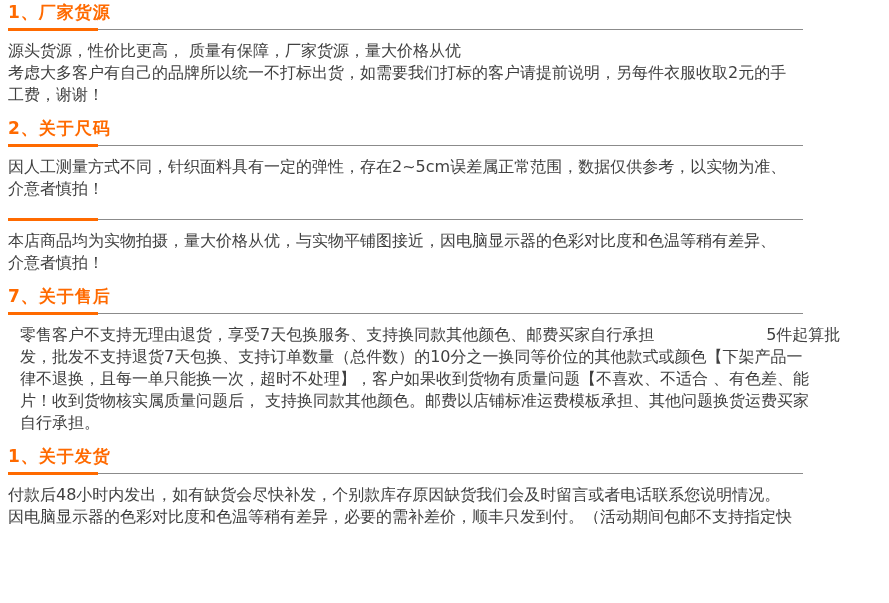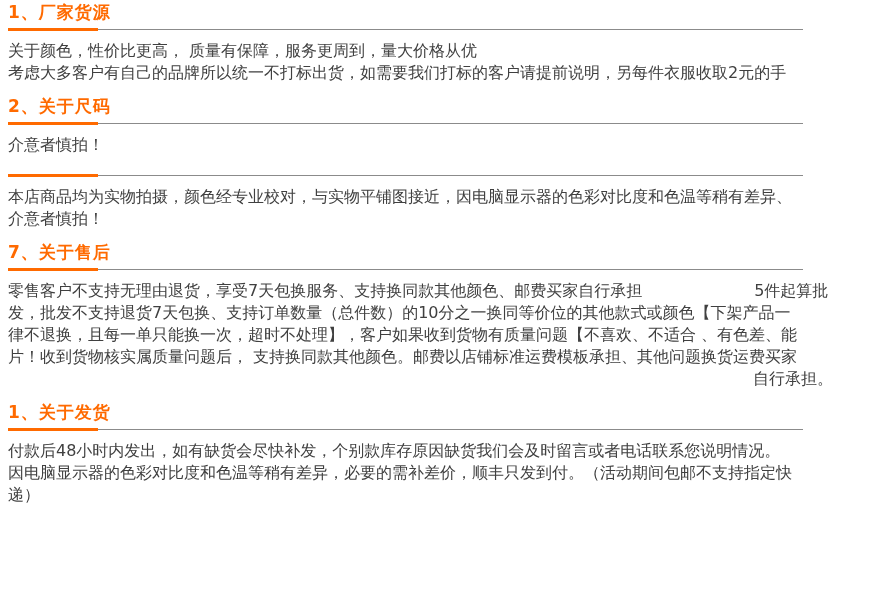--- a/index.html
+++ b/index.html
@@ -42,56 +42,58 @@
     width: 90px;
     height: 3px;
     background: var(--accent);
   }
   .body-text {
     margin: 10px 0 0 8px;
     color: var(--body-text);
     font-size: 16px;
     line-height: 22px;
   }
-  .sec-aftersale .body-text { margin-left: 8px; width: 825px; }
+  .sec-aftersale .body-text { margin-left: 20px; width: 825px; }
   .line { text-align: left; white-space: pre-wrap; }
-  .line.center { text-align: right; }
+  .line.center { text-align: left; }
 </style>
 </head>
 <body>
 
 <div class="page">
 
   <div class="section">
     <div class="section-heading">1、厂家货源</div>
     <div class="rule">
       <span class="rule-accent"></span>
     </div>
     <div class="body-text">
-      <div class="line">关于颜色，性价比更高， 质量有保障，服务更周到，量大价格从优</div>
+      <div class="line">源头货源，性价比更高， 质量有保障，厂家货源，量大价格从优</div>
       <div class="line">考虑大多客户有自己的品牌所以统一不打标出货，如需要我们打标的客户请提前说明，另每件衣服收取2元的手</div>
+      <div class="line">工费，谢谢！</div>
     </div>
   </div>
 
   <div class="section">
     <div class="section-heading">2、关于尺码</div>
     <div class="rule">
       <span class="rule-accent"></span>
     </div>
     <div class="body-text">
+      <div class="line">因人工测量方式不同，针织面料具有一定的弹性，存在2~5cm误差属正常范围，数据仅供参考，以实物为准、</div>
       <div class="line">介意者慎拍！</div>
     </div>
   </div>
 
   <div class="section">
     <div class="rule">
       <span class="rule-accent"></span>
     </div>
     <div class="body-text">
-      <div class="line">本店商品均为实物拍摄，颜色经专业校对，与实物平铺图接近，因电脑显示器的色彩对比度和色温等稍有差异、</div>
+      <div class="line">本店商品均为实物拍摄，量大价格从优，与实物平铺图接近，因电脑显示器的色彩对比度和色温等稍有差异、</div>
       <div class="line">介意者慎拍！</div>
     </div>
   </div>
 
   <div class="section sec-aftersale">
     <div class="section-heading">7、关于售后</div>
     <div class="rule">
       <span class="rule-accent"></span>
     </div>
     <div class="body-text">

